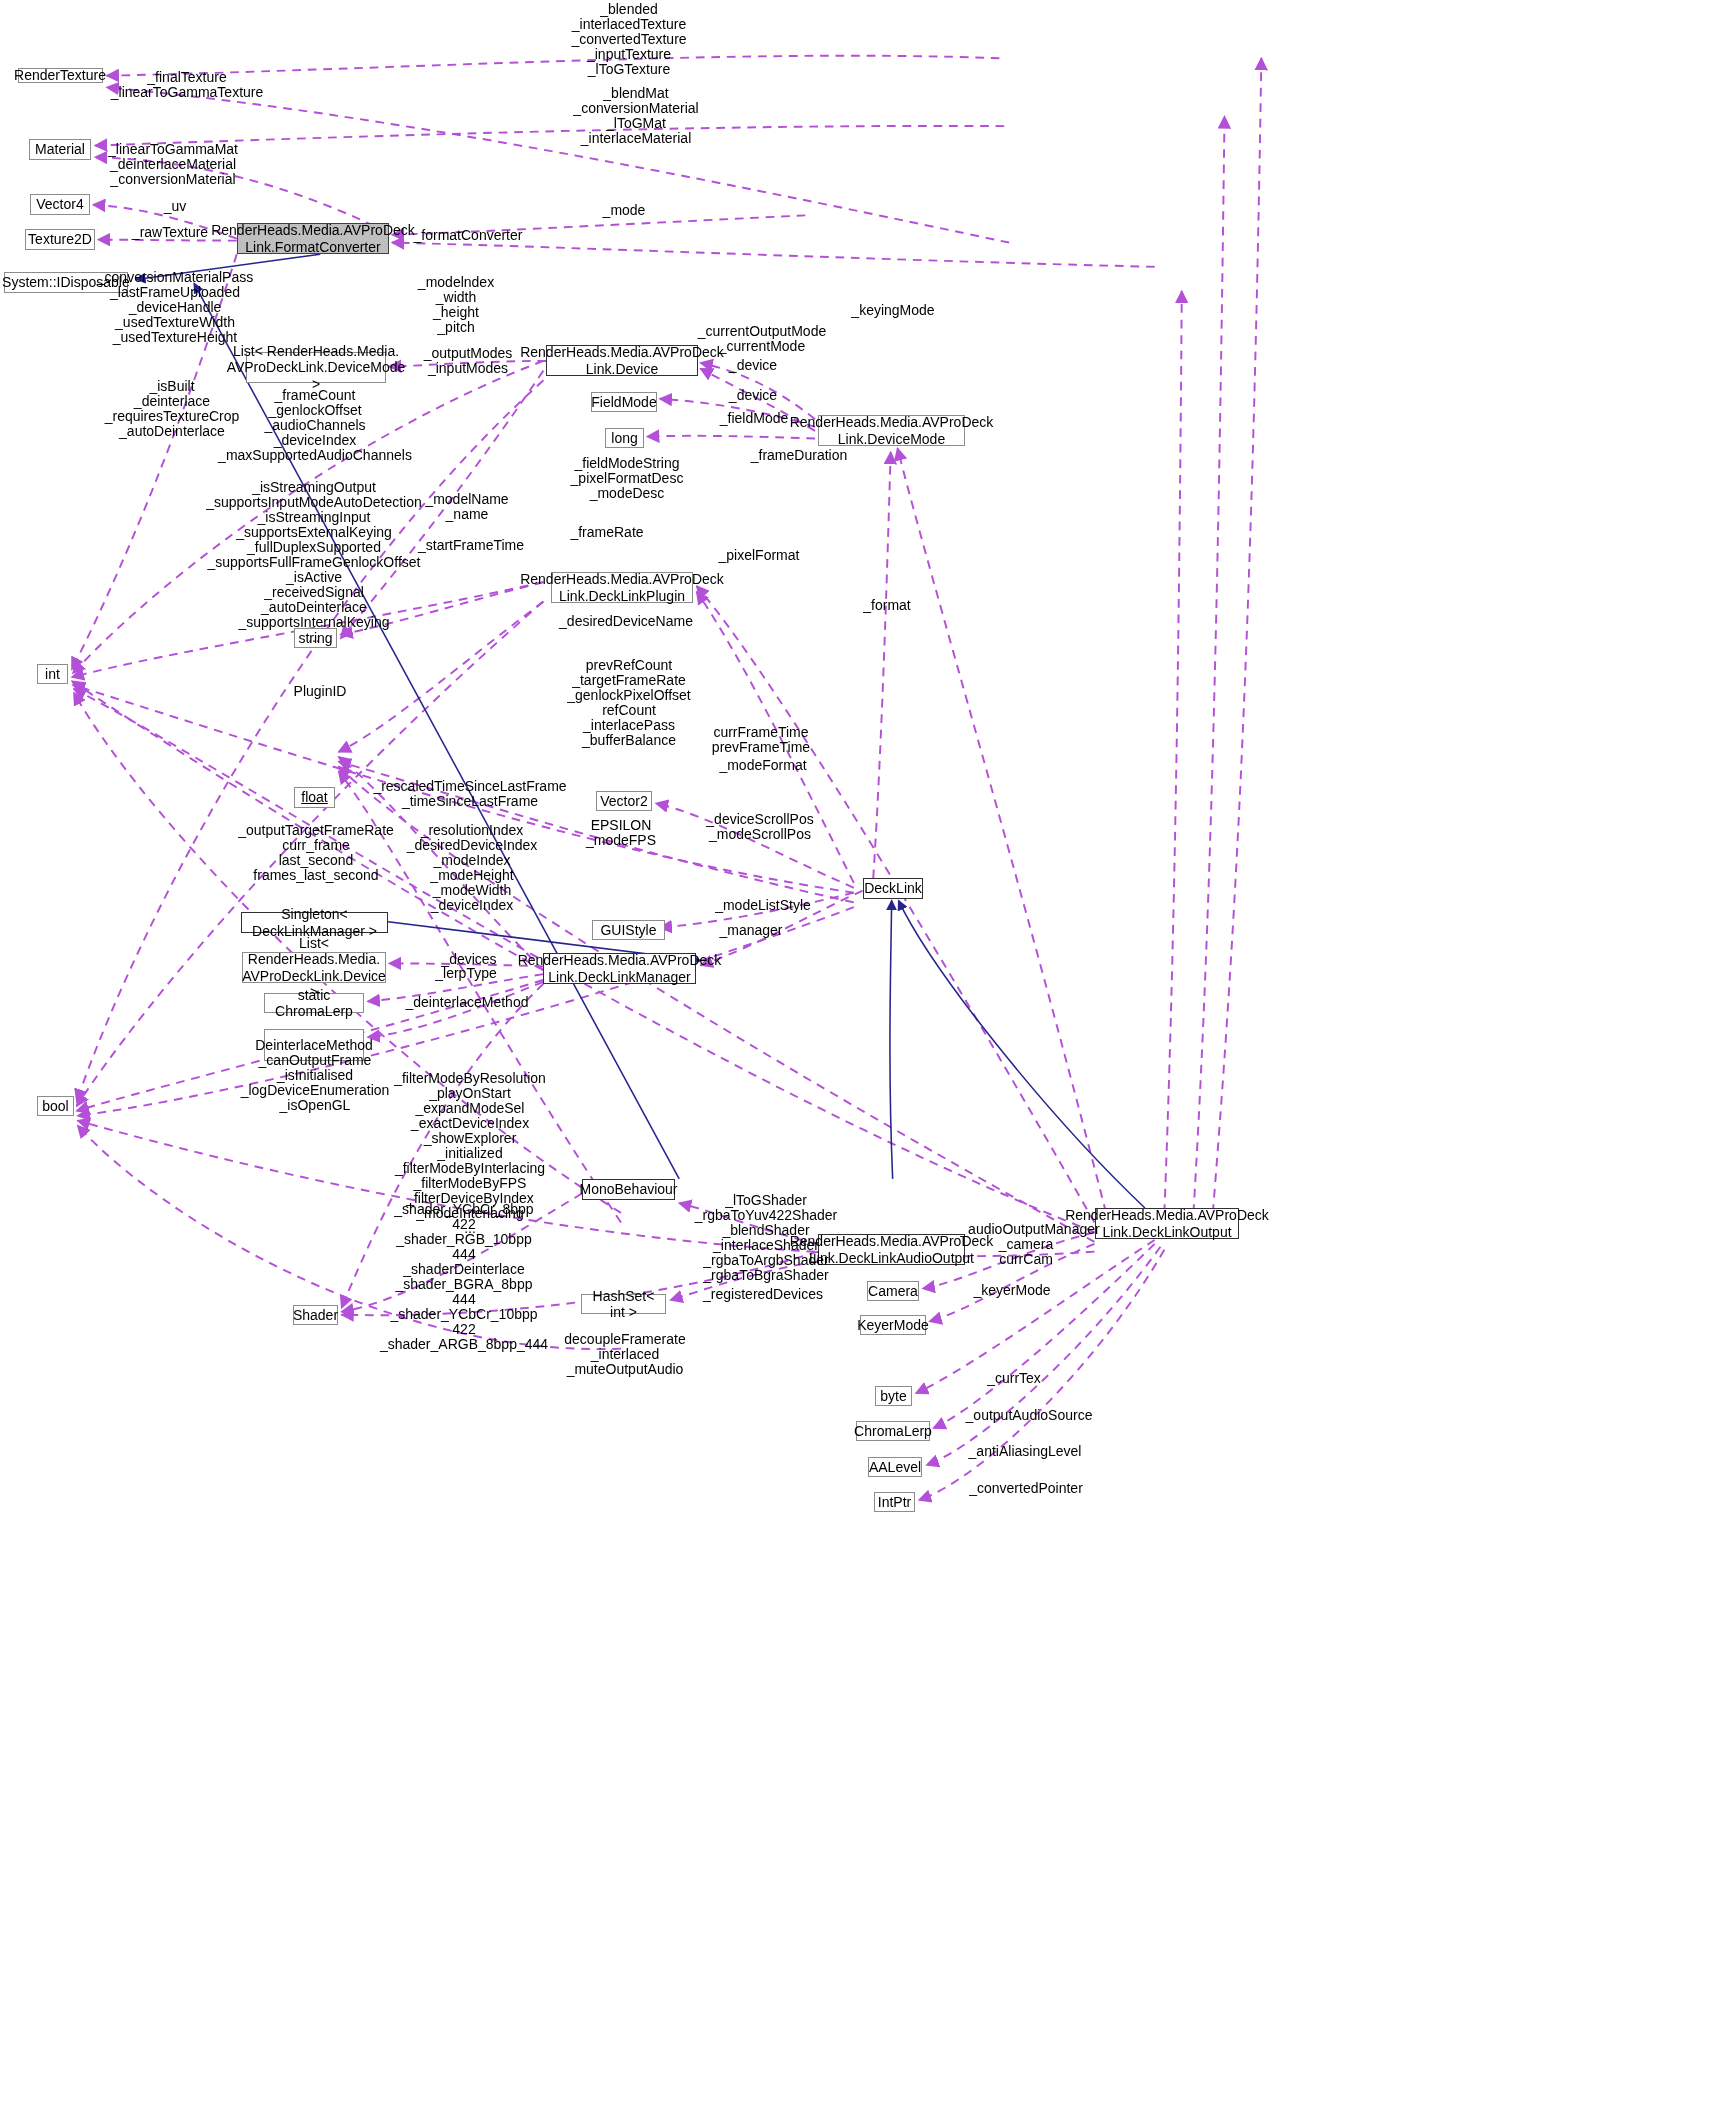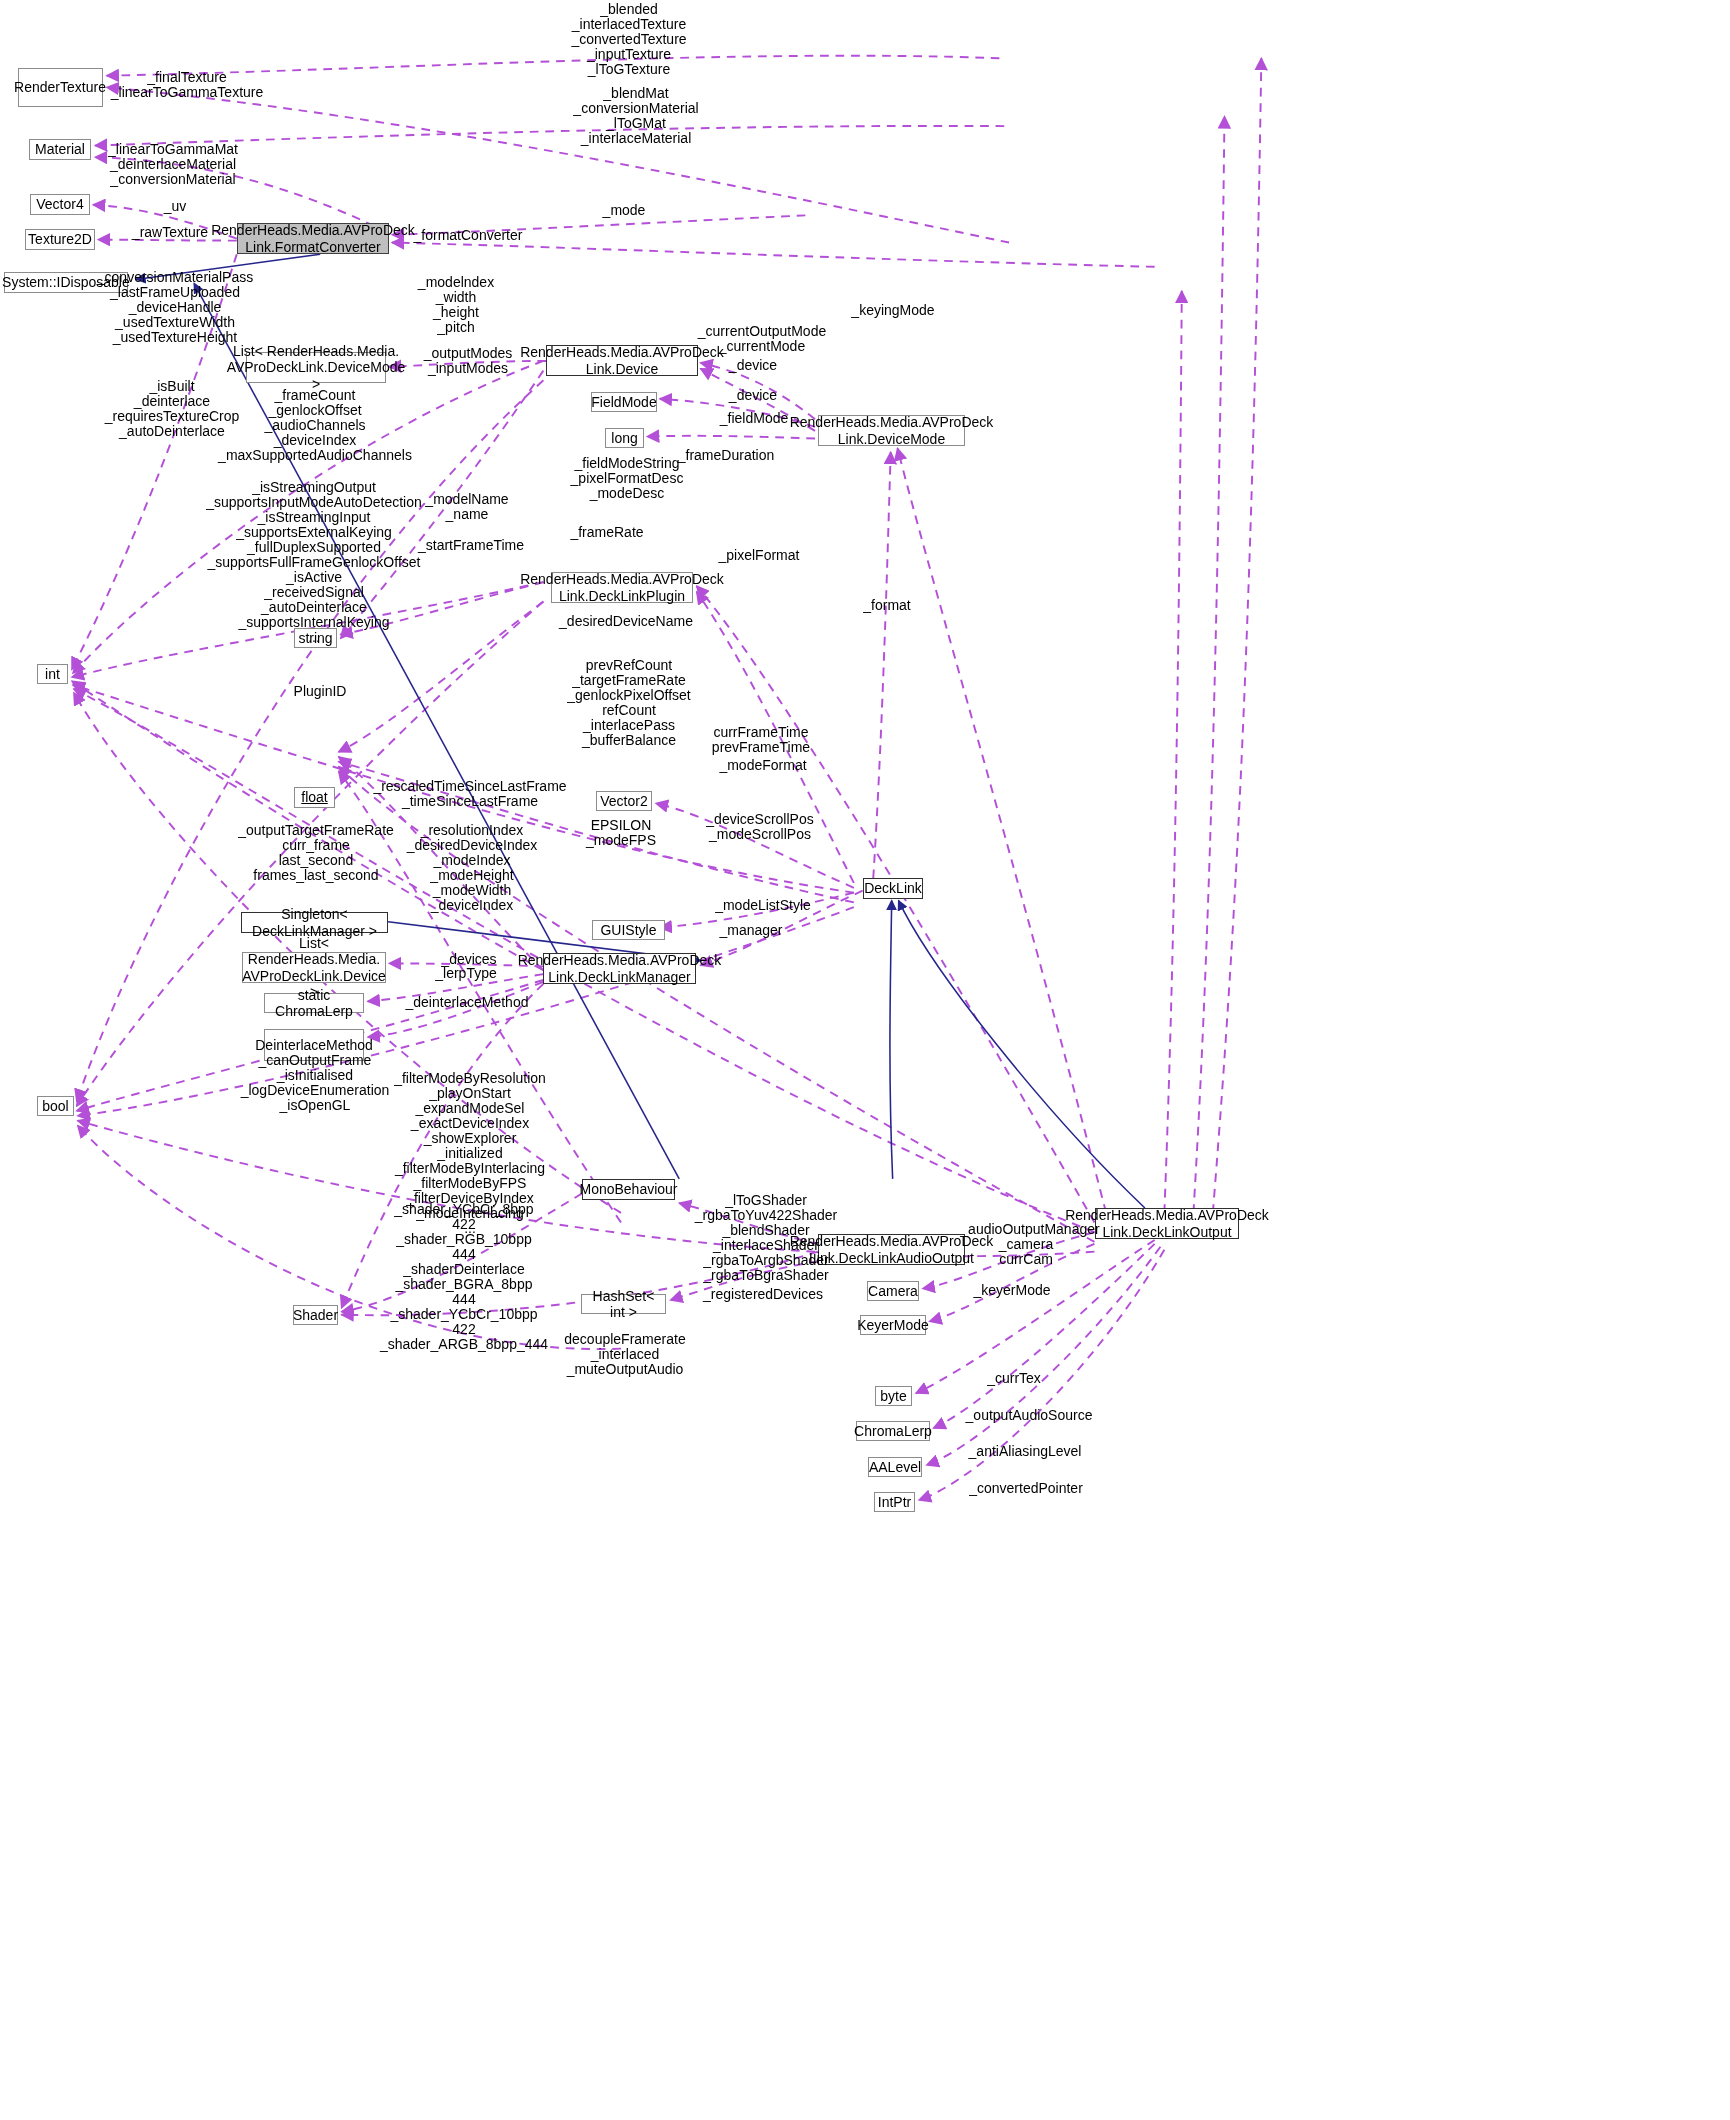--- a/index.html
+++ b/index.html
@@ -120,21 +120,21 @@
       <path d="M843,1282 C790,1270 740,1250 700,1240"></path>
     </g>
     <g fill="none" stroke="#25258c" stroke-width="1.6" marker-end="url(#ah-i)">
       <path d="M330,262 L140,288"></path>
       <path d="M700,1215 L200,292"></path>
       <path d="M400,950 L722,990"></path>
       <path d="M1180,1245 C1080,1150 960,1000 926,928"></path>
       <path d="M920,1215 C915,1100 918,1000 919,928"></path>
     </g>
   </svg>
-<div class="node" style="left: 17.5px; top: 68px; width: 85px; height: 39px;">RenderTexture</div>
+<div class="node" style="left: 17.5px; top: 68px; width: 85px; height: 15px;">RenderTexture</div>
     <div class="node" style="left: 29px; top: 139px; width: 62px; height: 21.3px;">Material</div>
     <div class="node" style="left: 30px; top: 194px; width: 60px; height: 21.3px;">Vector4</div>
     <div class="node" style="left: 25px; top: 229px; width: 70px; height: 21.3px;">Texture2D</div>
     <div class="node" style="left: 3.9px; top: 272px; width: 124px; height: 21.3px;">System::IDisposable</div>
     <div class="node hl" style="left: 237px; top: 223px; width: 152px; height: 31px;">RenderHeads.Media.AVProDeck
 Link.FormatConverter</div>
     <div class="node" style="left: 246px; top: 352px; width: 140px; height: 31px;">List&lt; RenderHeads.Media.
 AVProDeckLink.DeviceMode &gt;</div>
     <div class="node strong" style="left: 546px; top: 345px; width: 152px; height: 31px;">RenderHeads.Media.AVProDeck
 Link.Device</div>
@@ -208,21 +208,21 @@
 _deinterlace
 _requiresTextureCrop
 _autoDeinterlace</div>
     <div class="lbl c" style="left: 315px; top: 388px;">_frameCount
 _genlockOffset
 _audioChannels
 _deviceIndex
 _maxSupportedAudioChannels</div>
     <div class="lbl c" style="left: 753px; top: 388px;">_device</div>
     <div class="lbl c" style="left: 754px; top: 411px;">_fieldMode</div>
-    <div class="lbl c" style="left: 726px; top: 448px; text-align: right;">_frameDuration</div>
+    <div class="lbl c" style="left: 799px; top: 448px; text-align: right;">_frameDuration</div>
     <div class="lbl c" style="left: 627px; top: 456px;">_fieldModeString
 _pixelFormatDesc
 _modeDesc</div>
     <div class="lbl c" style="left: 314px; top: 480px;">_isStreamingOutput
 _supportsInputModeAutoDetection
 _isStreamingInput
 _supportsExternalKeying
 _fullDuplexSupported
 _supportsFullFrameGenlockOffset
 _isActive

